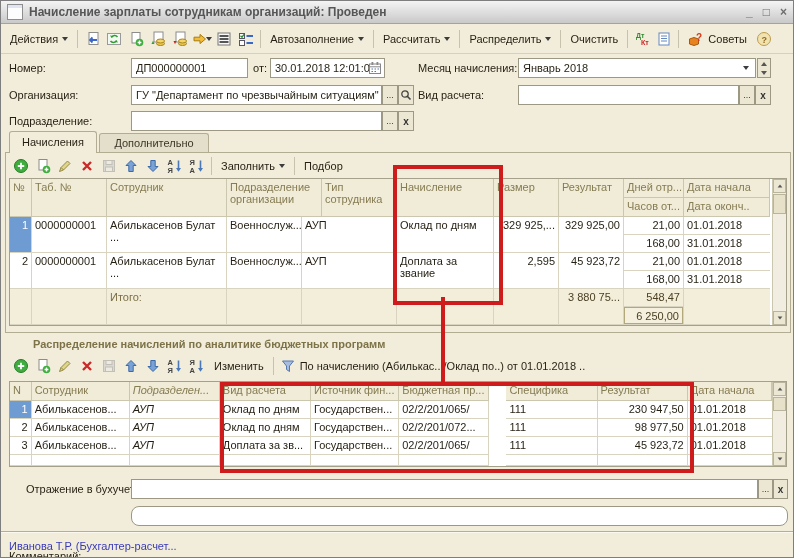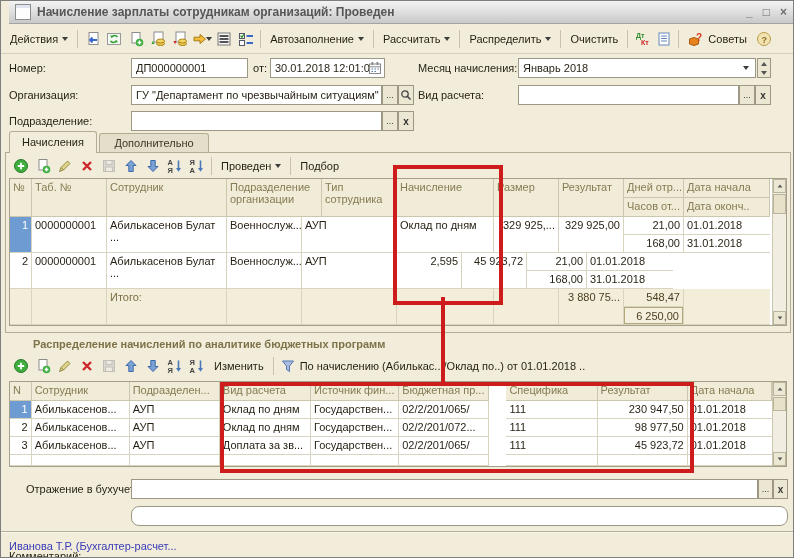--- a/index.html
+++ b/index.html
@@ -1,20 +1,20 @@
 <!DOCTYPE html>
 <html><head>
 <meta charset="utf-8">
 <style>
   html,body{margin:0;padding:0;background:#fff;}
   .window{position:relative;width:794px;height:558px;box-sizing:border-box;border:1px solid #7e7e7e;
     background:#f1edda;font-family:"Liberation Sans",sans-serif;font-size:11px;color:#241f12;overflow:hidden;}
   
   .titlebar{position:absolute;left:0;top:0;right:0;height:22px;background:linear-gradient(#f4f4f4,#c9c9c9);
-    border-bottom:1px solid #a3a3a3;display:flex;align-items:center;gap:6px;padding:0 6px;margin-left:8px;}
+    border-bottom:1px solid #a3a3a3;display:flex;align-items:center;gap:6px;padding:0 6px;}
   .title{font-size:12px;font-weight:bold;color:#565656;white-space:nowrap;}
   .wctrl{margin-left:auto;display:flex;gap:10px;color:#6e6e6e;font-weight:bold;font-size:12px;}
   .wctrl span{cursor:default;}
   .doc-ico{width:14px;height:14px;background:#fdfdfd;border:1px solid #8e8e8e;box-shadow:inset 0 3px #dfe6ef;}
   
   .toolbar{position:absolute;left:0;top:23px;right:0;height:29px;display:flex;align-items:center;gap:2px;
     padding:0 4px;border-bottom:1px solid #d6d1bb;}
   .tbtn{display:inline-flex;align-items:center;gap:4px;padding:3px 5px;white-space:nowrap;color:#241f12;cursor:default;}
   .ibtn{display:inline-flex;align-items:center;justify-content:center;width:20px;height:20px;cursor:default;}
   .sep{width:1px;height:18px;background:#c7c2ab;margin:0 2px;}
@@ -53,21 +53,21 @@
   .stack .sub:first-child{border-bottom:1px solid #d9d4bf;}
   .hdr .stack .sub:first-child{border-bottom:1px solid #cbc6ae;}
   .rownum-sel{background:#6f9bd3;color:#fff;}
   .total .cell{background:#f3eeda;color:#7c6f45;}
   .total .cell.val{color:#4a3f22;}
   .total .sub.boxed{border:1px solid #b3a87c;background:#f5f0dd;}
   
   .a1{width:22px;}.a2{width:75px;}.a3{width:120px;}.a4{width:75px;}.a5{width:95px;}
   .a6{width:97px;}.a7{width:65px;}.a8{width:65px;}.a9{width:60px;}.a10{width:86px;border-right:none;}
   
-  .d1{width:22px;}.d2{width:100px;}.d3{width:92px;}.d4{width:93px;}.d5{width:90px;}
+  .d1{width:22px;}.d2{width:100px;}.d3{width:92px;font-style:italic;}.d4{width:93px;}.d5{width:90px;}
   .d6{width:92px;}.d7{width:93px;margin-left:17px;}.d8{width:92px;}.d9{width:86px;border-right:none;}
   .h38{height:38px;}.h36{height:36px;}.h19{height:19px;}.h18{height:18px;}.h11{height:11px;}
   
   .vscroll{width:14px;box-sizing:border-box;border-left:1px solid #cbc6ae;background:#f1ede0;display:flex;flex-direction:column;}
   .sbtn{height:14px;background:#ece7d2;border:1px solid #b9b49c;box-sizing:border-box;display:flex;align-items:center;justify-content:center;}
   .sthumb{height:20px;margin:1px 0;background:#e7e1c9;border:1px solid #b9b49c;box-sizing:border-box;}
   .strack{flex:1;}
   .sbtn .up-t,.sbtn .dn-t{transform:scale(.8);}
   
   .sechdr{position:absolute;font-weight:bold;color:#7d7248;white-space:nowrap;margin-left:24px;}
@@ -311,21 +311,21 @@
     <span class="ibtn">
         <svg width="16" height="16">
           <text x="0.5" y="7" font-size="7.5" font-weight="bold" fill="#444">Я</text>
           <text x="0.5" y="15" font-size="7.5" font-weight="bold" fill="#444">А</text>
           <path d="M11.5 2.5 V10.5" stroke="#4a78b8" stroke-width="1.6"></path>
           <path d="M9 10 L11.5 13.8 L14 10 z" fill="#4a78b8"></path>
         </svg>
       </span>
     <span class="sep"></span>
     <span class="tbtn">
-        <span>Проведен</span>
+        <span>Заполнить</span>
         <span class="caret"></span>
       </span>
     <span class="sep"></span>
     <span class="tbtn">
         <span>Подбор</span>
       </span>
   </div>
 
   <div class="tbl" style="left:8px;top:177px;width:778px;height:148px;">
     <div class="tbody">
@@ -364,20 +364,21 @@
           <div class="sub">01.01.2018</div>
           <div class="sub">31.01.2018</div>
         </div>
       </div>
       <div class="trow h36">
         <div class="cell a1 num">2</div>
         <div class="cell a2">0000000001</div>
         <div class="cell a3 wrap">Абилькасенов Булат ...</div>
         <div class="cell a4">Военнослуж...</div>
         <div class="cell a5">АУП</div>
+        <div class="cell a6 wrap">Доплата за звание</div>
         <div class="cell a7 num">2,595</div>
         <div class="cell a8 num">45 923,72</div>
         <div class="cell a9 stack">
           <div class="sub num">21,00</div>
           <div class="sub num">168,00</div>
         </div>
         <div class="cell a10 stack">
           <div class="sub">01.01.2018</div>
           <div class="sub">31.01.2018</div>
         </div>

